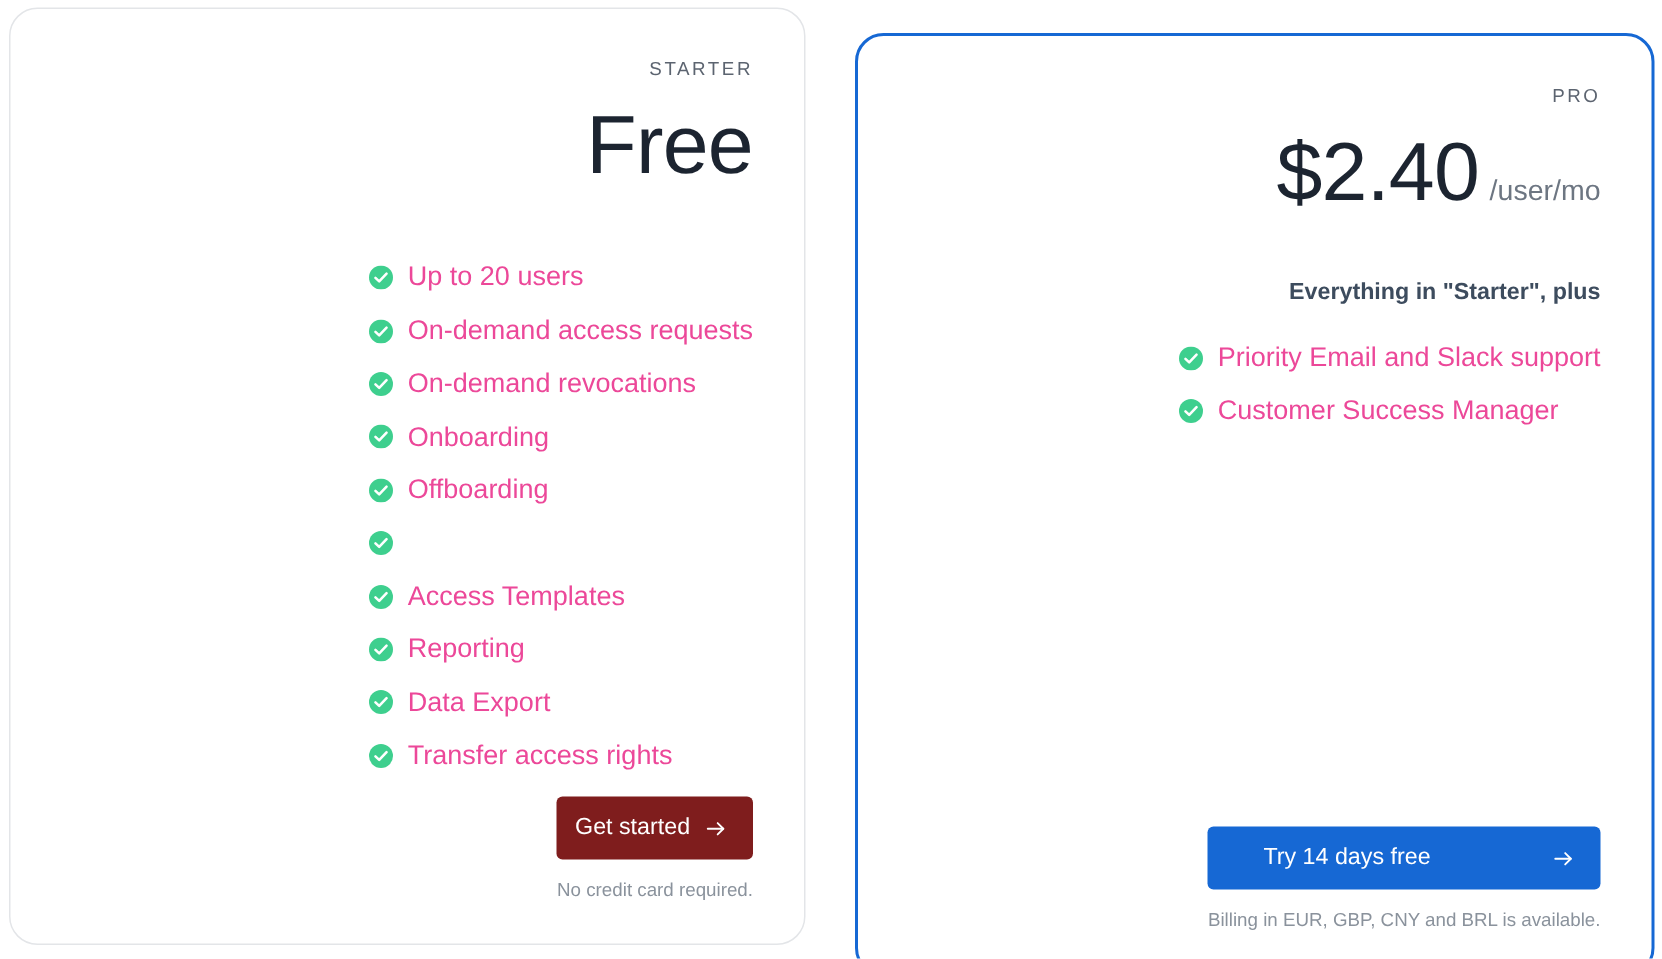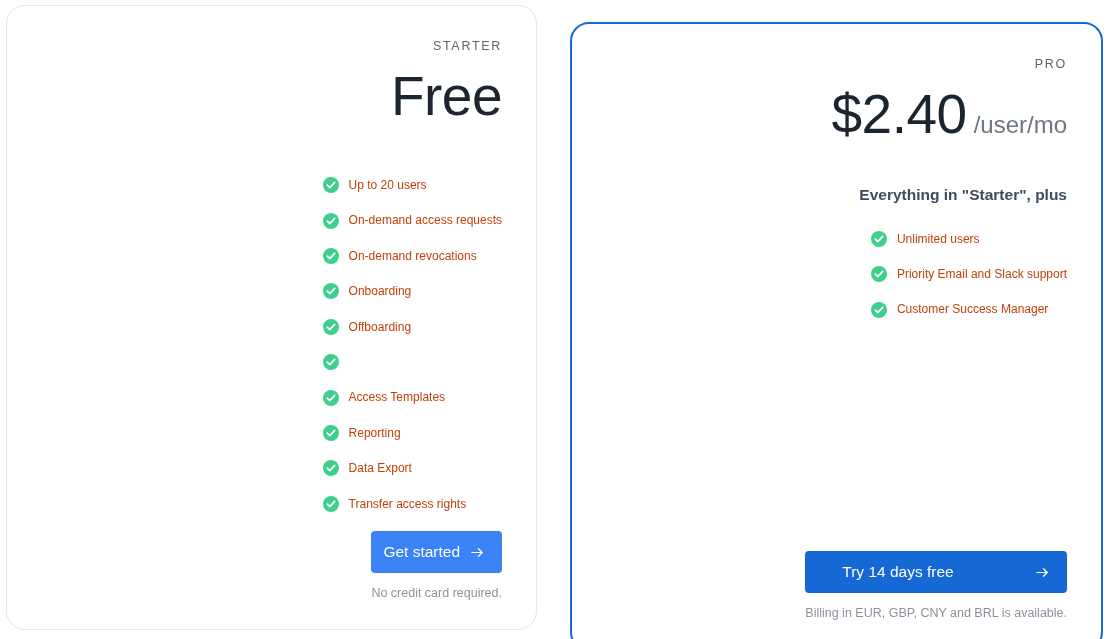--- a/index.html
+++ b/index.html
@@ -64,21 +64,21 @@
 
   .price-main {
     font-size: 55px;
     font-weight: 300;
     color: #1c2430;
     line-height: 1.02;
     letter-spacing: -0.5px;
   }
 
   .price-suffix {
-    font-size: 24px;
+    font-size: 19px;
     font-weight: 400;
     color: #6d7682;
     margin-left: 7px;
   }
 
   .divider {
     height: 1px;
     background: #eceef0;
     margin-top: 22px;
     margin-bottom: 21px;
@@ -103,42 +103,42 @@
 
   .check-icon {
     flex: 0 0 auto;
     width: 16px;
     height: 16px;
     margin-right: 10px;
     display: block;
   }
 
   .feature-label {
-    font-size: 12px;
-    color: #c2410c;
+    font-size: 18px;
+    color: #ec4899;
     line-height: 1.2;
   }
 
   
   .cta-area { margin-top: auto; }
 
   .cta-button {
     display: flex;
     align-items: center;
     justify-content: space-between;
     height: 42px;
     border-radius: 4px;
     padding: 0 16px;
     border: none;
     width: 100%;
     cursor: pointer;
     font-family: inherit;
   }
 
-  .cta-button--gray { background: #3b82f6; padding-left: 12px; }
+  .cta-button--gray { background: #7f1d1d; padding-left: 12px; }
   .cta-button--blue { background: #1668d4; padding-left: 37px; }
 
   .cta-label {
     font-size: 15.5px;
     color: #ffffff;
     line-height: 1;
   }
 
   .arrow-icon {
     width: 17px;
@@ -265,27 +265,20 @@
     <div class="divider"></div>
 
     <div class="plus-heading">Everything in "Starter", plus</div>
 
     <ul class="feature-list">
       <li class="feature-item">
         <svg class="check-icon" viewBox="0 0 16 16">
           <circle cx="8" cy="8" r="8" fill="#3ecf8e"></circle>
           <path d="M4.3 8.2 L6.8 10.6 L11.7 5.4" fill="none" stroke="#ffffff" stroke-width="1.7" stroke-linecap="round" stroke-linejoin="round"></path>
         </svg>
-        <span class="feature-label">Unlimited users</span>
-      </li>
-      <li class="feature-item">
-        <svg class="check-icon" viewBox="0 0 16 16">
-          <circle cx="8" cy="8" r="8" fill="#3ecf8e"></circle>
-          <path d="M4.3 8.2 L6.8 10.6 L11.7 5.4" fill="none" stroke="#ffffff" stroke-width="1.7" stroke-linecap="round" stroke-linejoin="round"></path>
-        </svg>
         <span class="feature-label">Priority Email and Slack support</span>
       </li>
       <li class="feature-item">
         <svg class="check-icon" viewBox="0 0 16 16">
           <circle cx="8" cy="8" r="8" fill="#3ecf8e"></circle>
           <path d="M4.3 8.2 L6.8 10.6 L11.7 5.4" fill="none" stroke="#ffffff" stroke-width="1.7" stroke-linecap="round" stroke-linejoin="round"></path>
         </svg>
         <span class="feature-label">Customer Success Manager</span>
       </li>
     </ul>

